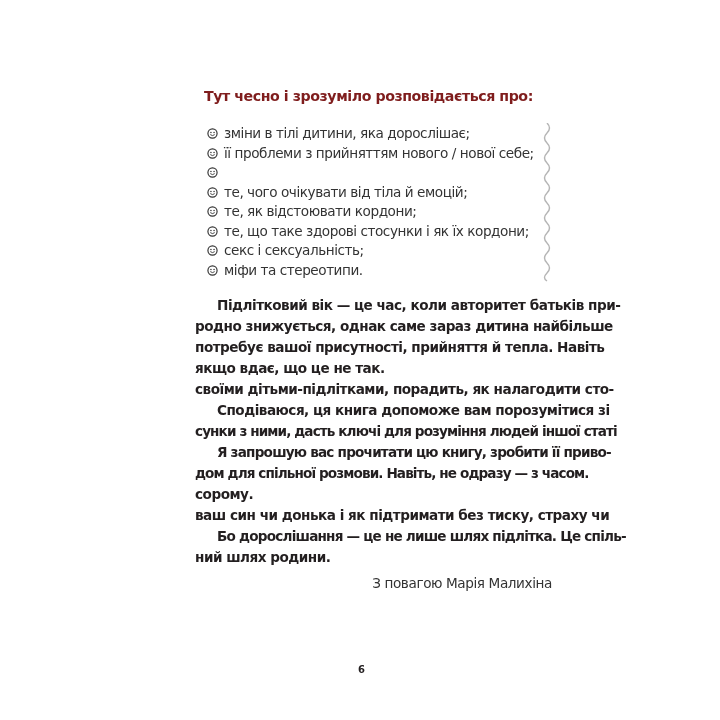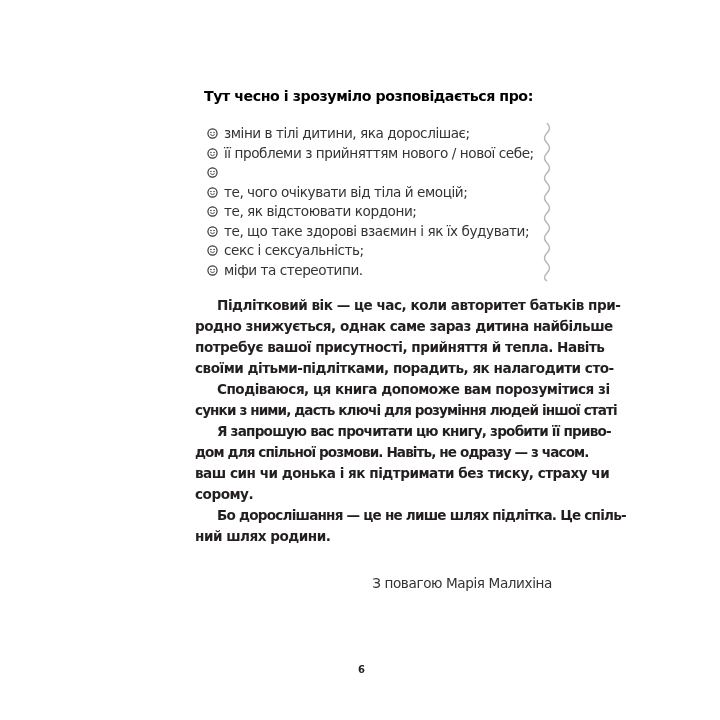--- a/index.html
+++ b/index.html
@@ -3,21 +3,21 @@
 <meta charset="utf-8">
 <style>
   html, body { margin: 0; padding: 0; }
   body {
     width: 720px; height: 720px; background: #ffffff; position: relative; overflow: hidden;
     font-family: "DejaVu Sans", sans-serif; color: #231f20;
   }
   .page { position: absolute; left: 0; top: 0; width: 720px; height: 720px; }
   .heading {
     position: absolute; left: 204px; top: 88px;
-    font-size: 14.2px; font-weight: bold; letter-spacing: -0.45px; color: #000000;
+    font-size: 14.2px; font-weight: bold; letter-spacing: -0.45px; color: #7f1d1d;
     white-space: nowrap;
   }
   .list { position: absolute; left: 207px; top: 124px; margin: 0; padding: 0; list-style: none; }
   .list li {
     height: 19.5px; line-height: 19.5px; font-size: 13.6px; color: #333333;
     white-space: nowrap; letter-spacing: -0.45px; display: flex; align-items: center; text-align: center;
   }
   .smiley { width: 11px; height: 11px; margin-right: 6px; flex: none; display: inline-block; }
   .wave { position: absolute; left: 538px; top: 123px; width: 18px; height: 160px; }
   .body-text {
@@ -88,21 +88,21 @@
         </svg>
         <span>те, як відстоювати кордони;</span>
       </li>
     <li>
         <svg class="smiley" viewBox="0 0 12 12">
           <circle cx="6" cy="6" r="5" fill="none" stroke="#333" stroke-width="1.3"></circle>
           <circle cx="4.3" cy="5" r="0.8" fill="#333"></circle>
           <circle cx="7.7" cy="5" r="0.8" fill="#333"></circle>
           <path d="M3.6 7.2 Q6 9.4 8.4 7.2" fill="none" stroke="#333" stroke-width="1"></path>
         </svg>
-        <span>те, що таке здорові взаємин і як їх будувати;</span>
+        <span>те, що таке здорові стосунки і як їх кордони;</span>
       </li>
     <li>
         <svg class="smiley" viewBox="0 0 12 12">
           <circle cx="6" cy="6" r="5" fill="none" stroke="#333" stroke-width="1.3"></circle>
           <circle cx="4.3" cy="5" r="0.8" fill="#333"></circle>
           <circle cx="7.7" cy="5" r="0.8" fill="#333"></circle>
           <path d="M3.6 7.2 Q6 9.4 8.4 7.2" fill="none" stroke="#333" stroke-width="1"></path>
         </svg>
         <span>секс і сексуальність;</span>
       </li>
@@ -119,31 +119,32 @@
 
   <svg class="wave" viewBox="0 0 18 160">
     <path d="M9 0 Q14 5 9 10 Q4 15 9 20 Q14 25 9 30 Q4 35 9 40 Q14 45 9 50 Q4 55 9 60 Q14 65 9 70 Q4 75 9 80 Q14 85 9 90 Q4 95 9 100 Q14 105 9 110 Q4 115 9 120 Q14 125 9 130 Q4 135 9 140 Q14 145 9 150 Q4 155 9 158" fill="none" stroke="#b5b5b5" stroke-width="1.4"></path>
   </svg>
 
   <div class="body-text">
     <p>
       <span class="line">Підлітковий вік — це час, коли авторитет батьків при-</span>
       <span class="line" style="text-indent:0">родно знижується, однак саме зараз дитина найбільше</span>
       <span class="line" style="text-indent:0">потребує вашої присутності, прийняття й тепла. Навіть</span>
+      <span class="line last" style="text-indent:0">якщо вдає, що це не так.</span>
     </p>
     <p>
       <span class="line" style="text-indent:0">своїми дітьми-підлітками, порадить, як налагодити сто-</span>
       <span class="line">Сподіваюся, ця книга допоможе вам порозумітися зі</span>
       <span class="line" style="text-indent:0;letter-spacing:-0.9px">сунки з ними, дасть ключі для розуміння людей іншої статі</span>
     </p>
     <p>
       <span class="line" style="letter-spacing:-0.8px">Я запрошую вас прочитати цю книгу, зробити її приво-</span>
       <span class="line" style="text-indent:0;letter-spacing:-0.9px">дом для спільної розмови. Навіть, не одразу — з часом.</span>
+      <span class="line last" style="text-indent:0">сорому.</span>
       <span class="line" style="text-indent:0">ваш син чи донька і як підтримати без тиску, страху чи</span>
-      <span class="line last" style="text-indent:0">сорому.</span>
     </p>
     <p>
       <span class="line" style="letter-spacing:-0.8px">Бо дорослішання — це не лише шлях підлітка. Це спіль-</span>
       <span class="line last" style="text-indent:0">ний шлях родини.</span>
     </p>
   </div>
 
   <div class="signature">З повагою Марія Малихіна</div>
 
   <div class="page-num">6</div>

